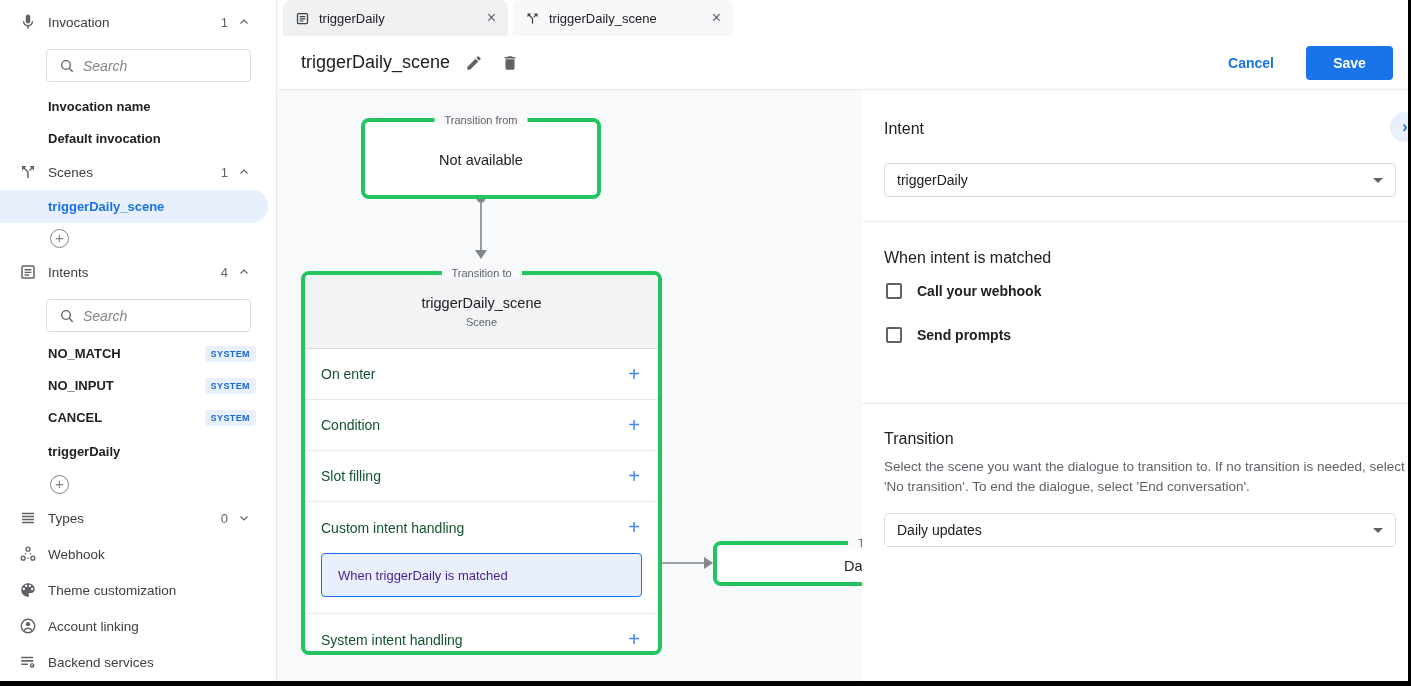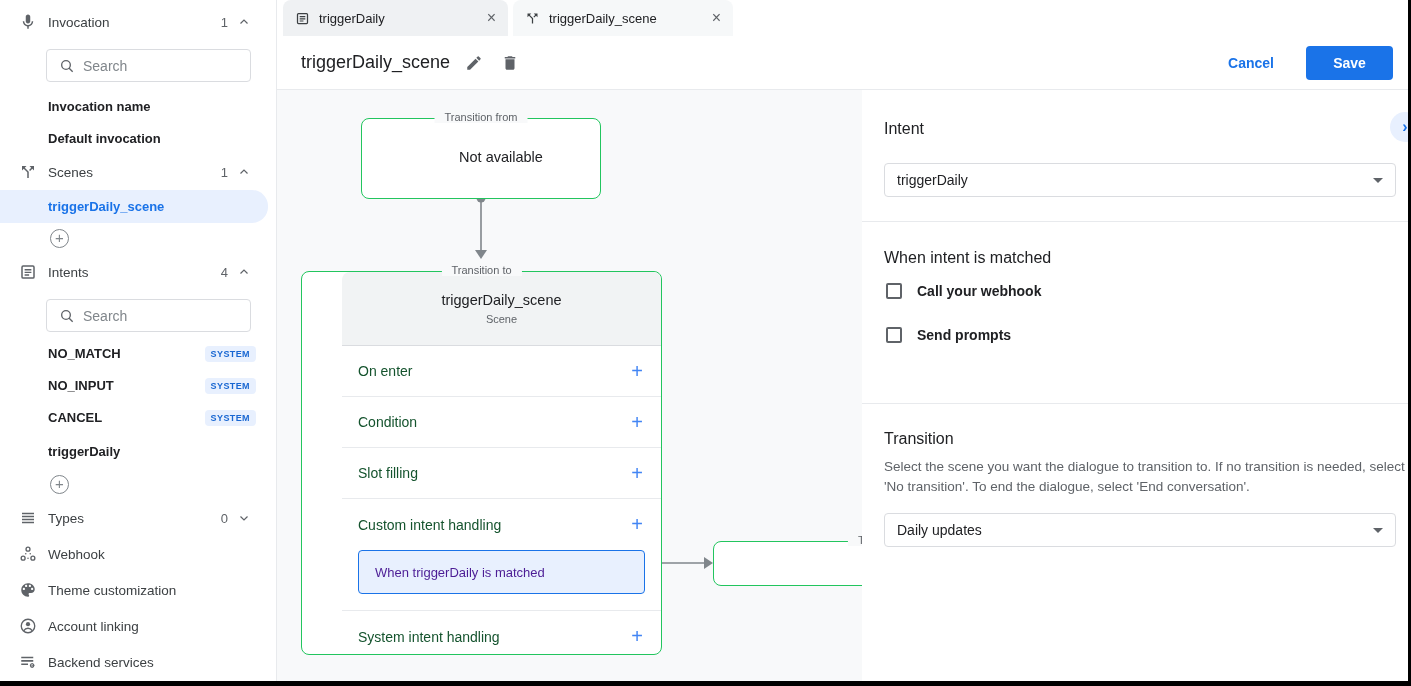--- a/index.html
+++ b/index.html
@@ -8,21 +8,21 @@
   .app { position:absolute; left:0; top:0; width:1408px; height:681px; background:#fff; overflow:hidden; }
 
   
   .sidebar { position:absolute; left:0; top:0; width:277px; height:681px; background:#fff; border-right:1px solid #e8eaed; }
   .srow { position:absolute; left:0; right:8px; height:34px; display:flex; align-items:center; }
   .srow .ic { width:24px; height:24px; margin-left:16px; display:flex; align-items:center; justify-content:center; flex:0 0 24px; }
   .srow .lbl { margin-left:8px; font-size:13.5px; color:#3c4043; }
   .srow .cnt { margin-left:auto; font-size:13px; color:#5f6368; }
   .srow .chev { width:20px; height:20px; margin-left:6px; margin-right:14px; display:flex; align-items:center; justify-content:center; }
   .searchbox { position:absolute; left:46px; width:205px; height:33px; border:1px solid #dadce0; border-radius:4px; background:#fff; display:flex; align-items:center; }
-  .searchbox input { border:none; outline:none; width:140px; font-size:14px; color:#202124; font-family:"Liberation Sans",sans-serif; background:transparent; }
+  .searchbox input { border:none; outline:none; width:140px; font-size:14px; color:#202124; font-family:"Liberation Sans",sans-serif; background:transparent;font-style:italic; }
   .searchbox input::placeholder { color:#80868b; }
   .searchbox .mag { margin:0 8px 0 12px; }
   .subitem { position:absolute; left:48px; font-size:13px; font-weight:bold; color:#202124; }
   .selpill { position:absolute; left:0; width:268px; height:33px; background:#e8f0fe; border-radius:0 16px 16px 0; display:flex; align-items:center; }
   .selpill span { margin-left:48px; font-size:13px; font-weight:bold; color:#1a73e8; }
   .pluscirc { position:absolute; left:50px; width:19px; height:19px; border:1.5px solid #80868b; border-radius:50%; color:#80868b; font-size:15px; line-height:16px; text-align:center; }
   .intentrow { position:absolute; left:48px; right:20px; display:flex; }
   .intentrow .nm { font-size:13px; font-weight:bold; color:#202124; }
   .badge { margin-left:auto; background:#e8f0fe; color:#1967d2; font-size:9px; font-weight:bold; letter-spacing:.4px; padding:3px 6px; border-radius:4px; }
   .badge:empty { display:none; }
@@ -40,21 +40,21 @@
   .hdr .title { margin-left:24px; font-size:18px; color:#202124; }
   .hdr .hic { width:24px; height:24px; display:flex; align-items:center; justify-content:center; }
   .hdr .edit { margin-left:12px; }
   .hdr .del { margin-left:12px; }
   .hdr .spacer { flex:1; }
   .cancel { color:#1a73e8; font-size:14px; font-weight:bold; margin-right:32px; cursor:default; }
   .save { background:#1a73e8; color:#fff; font-size:14px; font-weight:bold; border:none; border-radius:4px; width:87px; height:34px; margin-right:15px; font-family:"Liberation Sans",sans-serif; }
 
   
   .canvas { position:absolute; left:0; top:90px; width:585px; bottom:0; background:#f8f9fa; overflow:hidden; }
-  .node { position:absolute; background:#fff; border:1px solid #22c55e; border-radius:8px;padding-left:40px; }
+  .node { position:absolute; background:#fff; border:4px solid #22c55e; border-radius:8px; }
   .nlegend { position:absolute; top:-8px; left:50%; transform:translateX(-50%); background:#f8f9fa; padding:0 10px; font-size:11px; color:#5f6368; white-space:nowrap; }
   .nodeA { left:84px; top:28px; width:240px; height:81px; }
   .nodeA .ncontent { text-align:center; margin-top:30px; font-size:14.5px; color:#202124; }
   .nodeC { left:436px; top:451px; width:350px; height:45px; }
   .nodeC .ncontent { text-align:center; margin-top:13px; font-size:14.5px; color:#202124; }
 
   .scene-card { left:24px; top:181px; width:361px; height:384px; }
   .scene-head { background:#f1f3f4; border-bottom:1px solid #dadce0; border-radius:8px 8px 0 0; text-align:center; padding-top:20px; height:74px; }
   .scene-head .sttl { font-size:14.5px; color:#202124; }
   .scene-head .ssub { font-size:11px; color:#5f6368; margin-top:5px; }

